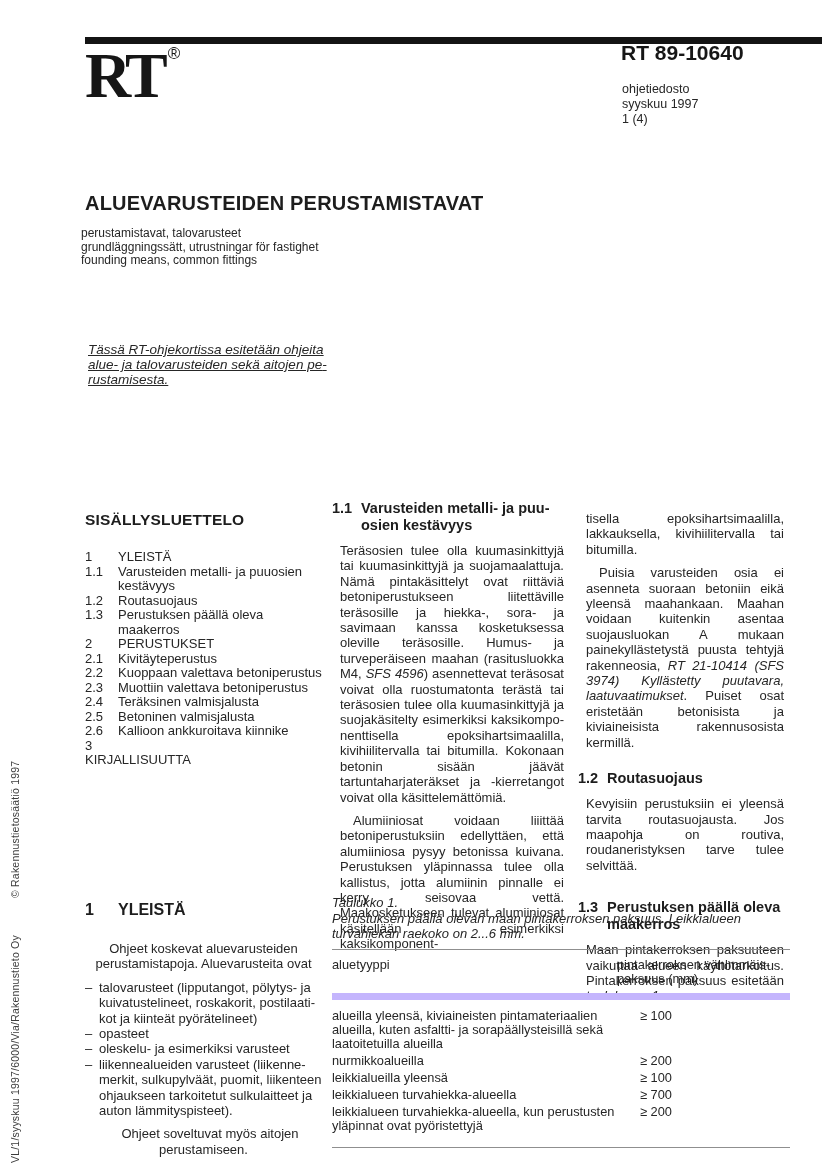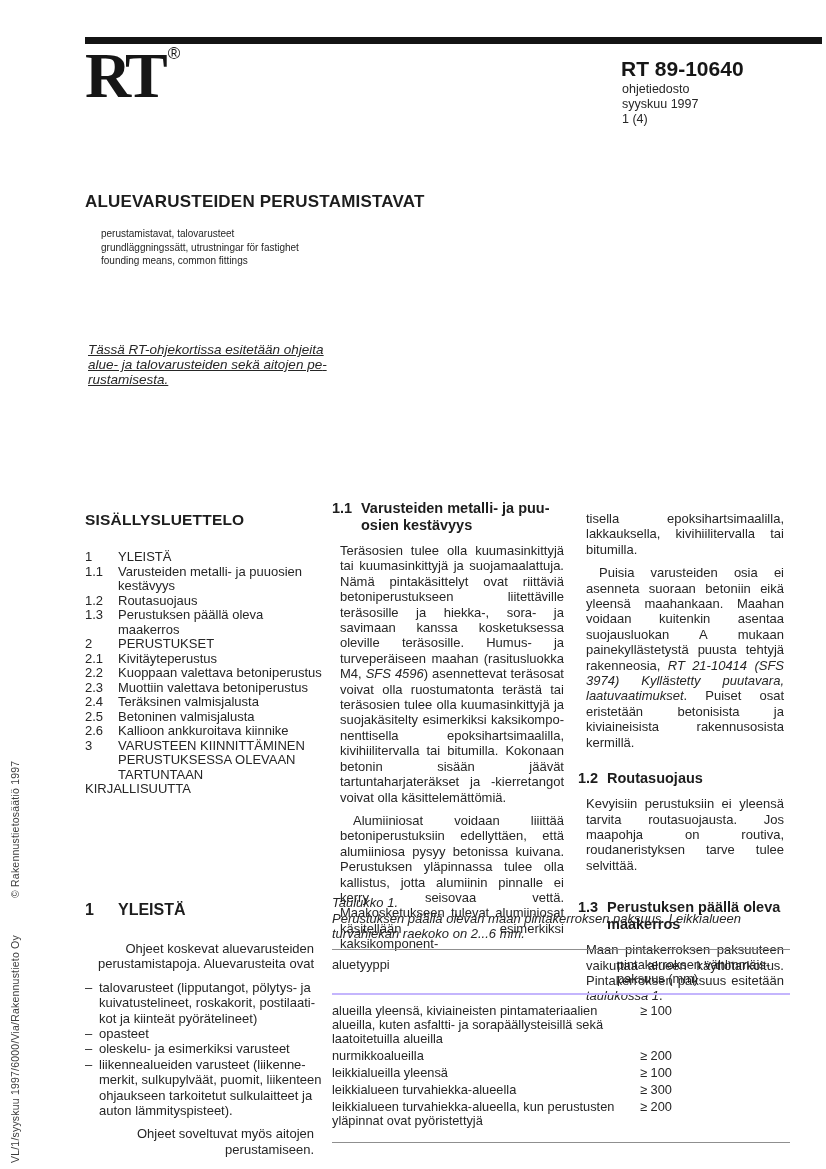--- a/index.html
+++ b/index.html
@@ -9,26 +9,26 @@
   }
   .it { font-style:italic; }
 
   
   .topbar { position:absolute; left:85px; top:37px; width:737px; height:7px; background:#141414; }
   .logo {
     position:absolute; left:85px; top:44px; font-family:"Liberation Serif", serif;
     font-weight:bold; font-size:64px; line-height:1; letter-spacing:-4px; color:#161616;
   }
   .logo .reg { font-size:17px; letter-spacing:0; vertical-align:top; position:relative; top:1px; margin-left:4px; font-family:"Liberation Sans", sans-serif; font-weight:normal; }
-  .doccode { position:absolute; left:621px; top:41px; font-size:21px; font-weight:bold; color:#161616;margin-top:16px; }
+  .doccode { position:absolute; left:621px; top:41px; font-size:21px; font-weight:bold; color:#161616; }
   .docmeta { position:absolute; left:622px; top:82px; font-size:12.5px; line-height:15px; }
 
   
-  .title { position:absolute; left:85px; top:192px; margin:0; font-size:17px; font-weight:bold; letter-spacing:0.2px; color:#1d1d1d; }
-  .subtitles { position:absolute; left:101px; top:227px; font-size:10px; line-height:13.6px; }
+  .title { position:absolute; left:85px; top:192px; margin:0; font-size:20px; font-weight:bold; letter-spacing:0.2px; color:#1d1d1d; }
+  .subtitles { position:absolute; left:81px; top:227px; font-size:12px; line-height:13.6px; }
   .intro { position:absolute; left:88px; top:342px; width:264px; font-style:italic; font-size:13.5px; line-height:15.2px;text-decoration:underline; }
 
   
   .col-left  { position:absolute; left:85px;  top:507px; width:237px; }
   .col-mid   { position:absolute; left:332px; top:500px; width:240px; }
   .col-right { position:absolute; left:578px; top:503px; width:214px; }
   .sec1      { position:absolute; left:85px;  top:901px; width:237px; }
 
   .toc-heading { margin:4px 0 21px 0; font-size:15.5px; font-weight:bold; letter-spacing:0.2px; color:#1d1d1d; }
   .toc-row { display:flex; font-size:13px; line-height:14.5px; }
@@ -37,32 +37,32 @@
   .toc-footer { font-size:13px; line-height:14.5px; }
 
   .sec-head { display:flex; margin:0; font-size:14.5px; line-height:17px; font-weight:bold; color:#1d1d1d; }
   .sec-head .sec-num { width:29px; flex:none; }
   .sec-head.big { font-size:16px; line-height:18px; }
   .sec-head.big .sec-num { width:33px; }
 
   .body-p { margin:8px; font-size:13px; line-height:15.4px; text-align:justify; }
   .body-p.first { margin-top:9px; }
   .body-p.indent { text-indent:13px; }
-  .col-left .body-p, .sec1 .body-p { text-align:right; }
+  .col-left .body-p, .sec1 .body-p { text-align:center; }
   .dash-row { display:flex; font-size:13px; line-height:15.4px; }
   .dash { width:14px; flex:none; }
   .mt22 { margin-top:22px; }
   .mt20 { margin-top:20px; }
   .mt26 { margin-top:26px; }
 
   
   .tableblock { position:absolute; left:332px; top:895px; width:458px; }
   .tcaption { font-style:italic; font-size:13px; line-height:15.5px; margin-bottom:7px; }
   .dtable { border-top:1px solid #8f8f8f; border-bottom:1px solid #8f8f8f; font-size:12.8px; line-height:14px; }
-  .thead { display:grid; grid-template-columns:285px 1fr; padding:8px 0 7px 0; border-bottom:2px solid #c4b5fd; }
+  .thead { display:grid; grid-template-columns:285px 1fr; padding:8px 0 7px 0; border-bottom:7px solid #c4b5fd; }
   .tbody { padding:8px 0 12px 0; }
   .trow { display:grid; grid-template-columns:285px 1fr; padding:1.5px 0; }
   .tc2 { padding-left:23px; }
 
   
   .sideimprint {
     position:absolute; left:9px; top:1163px; transform:rotate(-90deg); transform-origin:0 0;
     white-space:nowrap; font-size:10.5px; color:#3c3c3c; letter-spacing:0.2px;
   }
   .sideimprint .copyright { margin-left:34px; }
@@ -143,21 +143,20 @@
       <div class="toc-row">
           <span class="toc-num">2.5</span>
           <span class="toc-label">Betoninen valmisjalusta</span>
         </div>
       <div class="toc-row">
           <span class="toc-num">2.6</span>
           <span class="toc-label">Kallioon ankkuroitava kiinnike</span>
         </div>
       <div class="toc-row">
           <span class="toc-num">3</span>
-          <span class="toc-label">VARUSTEEN KIINNITTÄMINEN PERUSTUKSESSA OLEVAAN TARTUNTAAN</span>
         </div>
       <div class="toc-footer">KIRJALLISUUTTA</div>
     </div>
   </div>
 
   <div class="sec1">
     <h2 class="sec-head big">
         <span class="sec-num">1</span>
         <span>YLEISTÄ</span>
       </h2>
@@ -223,21 +222,21 @@
         <div class="trow">
             <span class="tc1">nurmikkoalueilla</span>
             <span class="tc2">≥ 200</span>
           </div>
         <div class="trow">
             <span class="tc1">leikkialueilla yleensä</span>
             <span class="tc2">≥ 100</span>
           </div>
         <div class="trow">
             <span class="tc1">leikkialueen turvahiekka-alueella</span>
-            <span class="tc2">≥ 300</span>
+            <span class="tc2">≥ 700</span>
           </div>
         <div class="trow">
             <span class="tc1">leikkialueen turvahiekka-alueella, kun perustusten yläpinnat ovat pyöristettyjä</span>
             <span class="tc2">≥ 200</span>
           </div>
       </div>
     </div>
   </div>
 
 </div>

